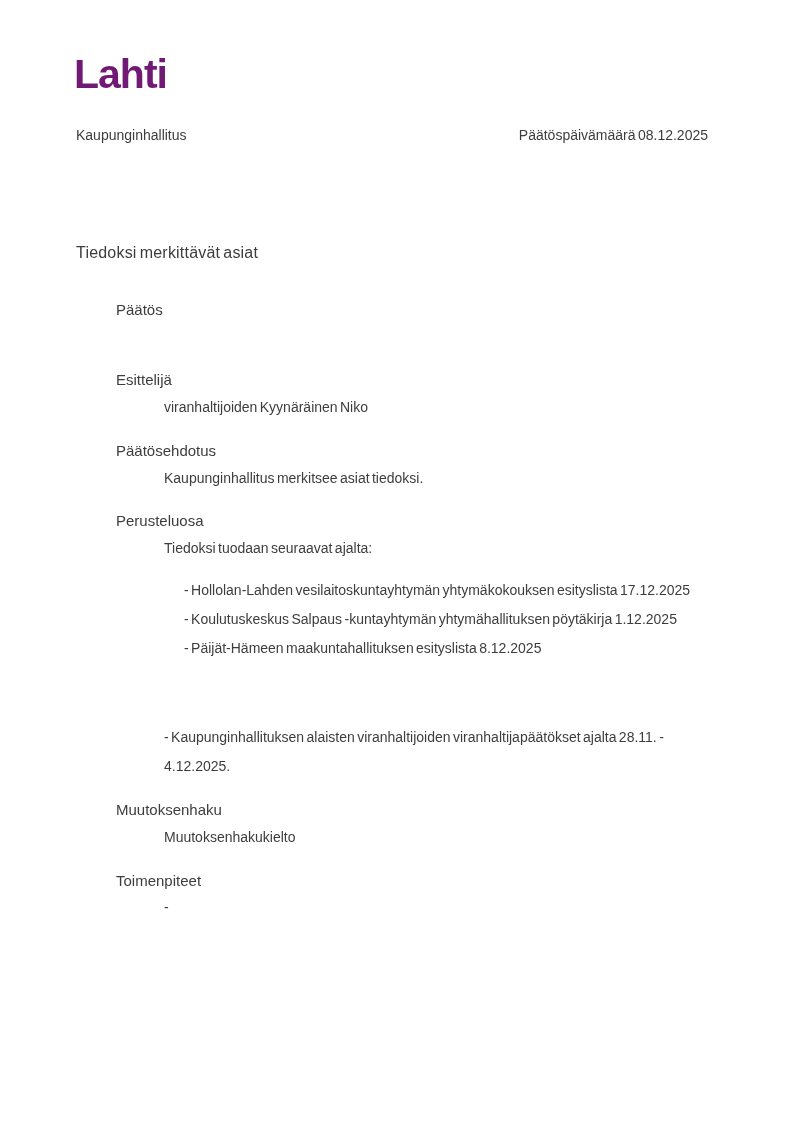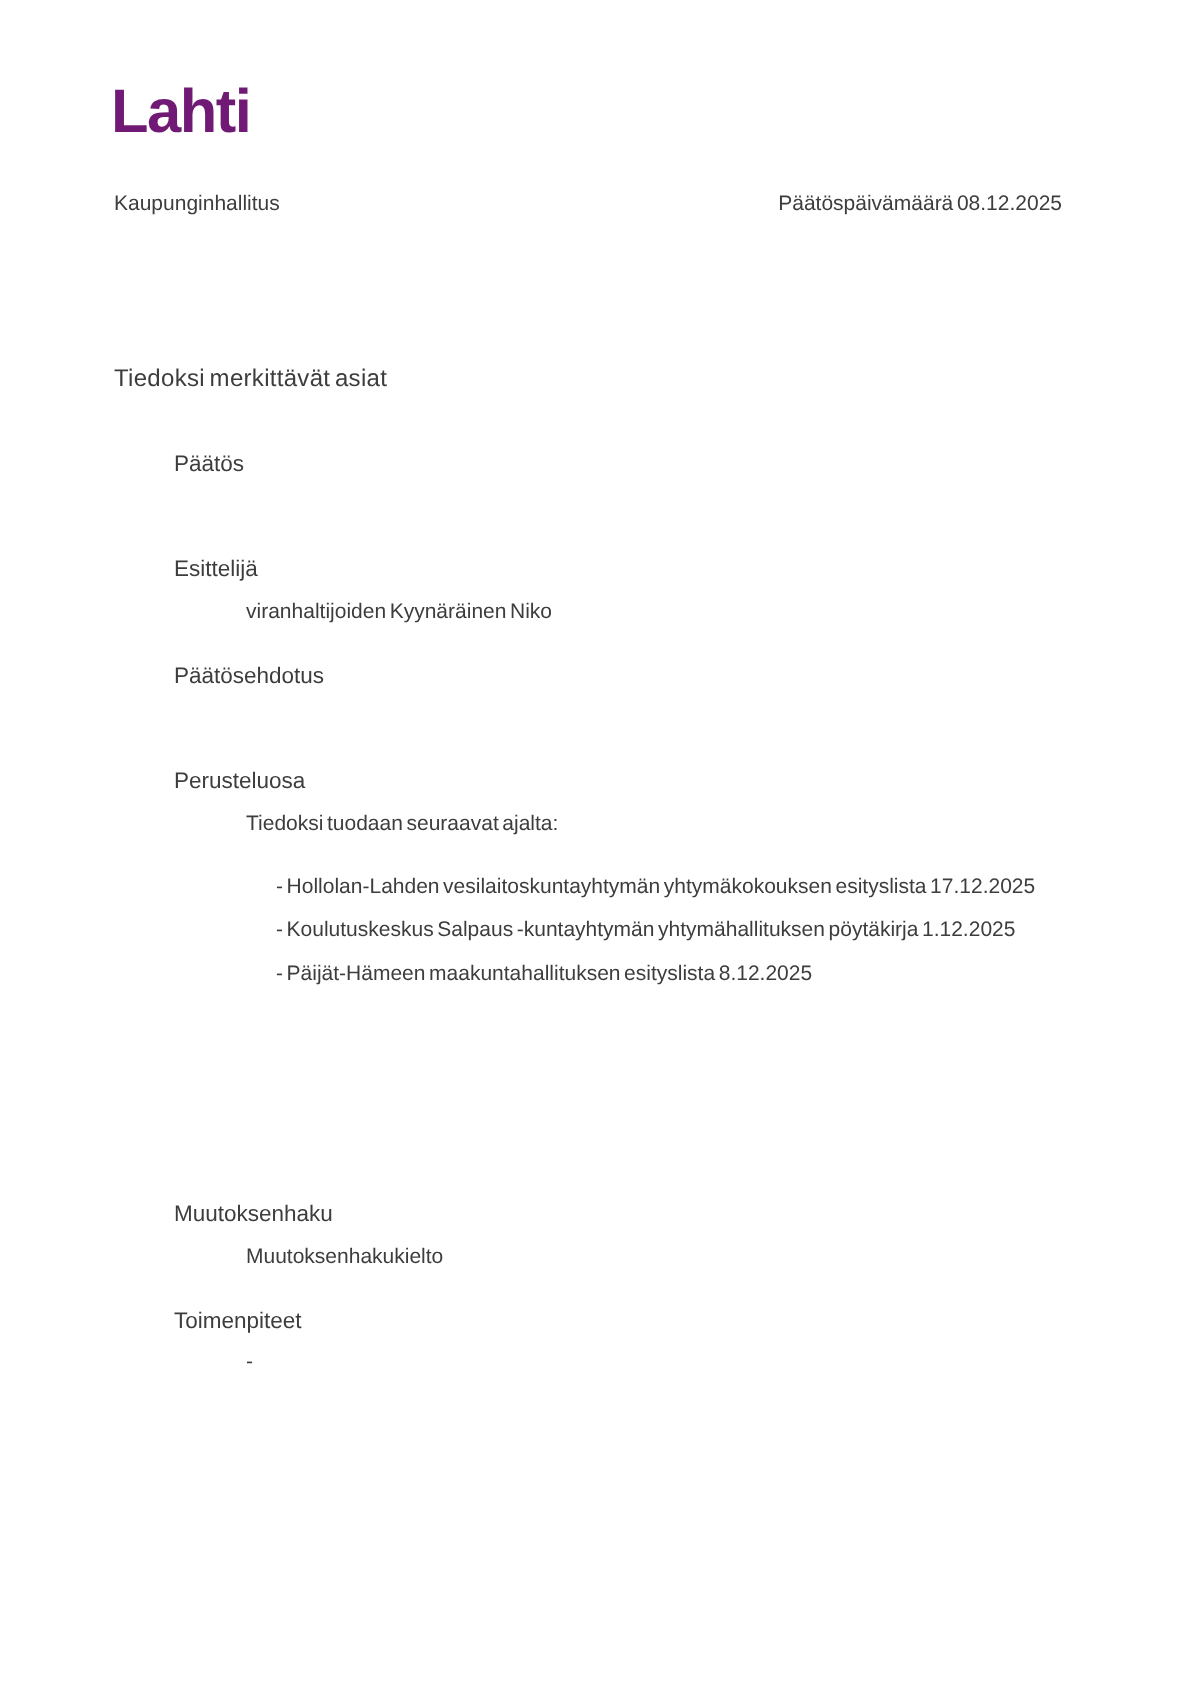--- a/index.html
+++ b/index.html
@@ -93,30 +93,32 @@
 
 
   <div class="abs doc-title">Tiedoksi merkittävät asiat</div>
 
   <div class="abs section-heading h-paatos">Päätös</div>
 
   <div class="abs section-heading h-esittelija">Esittelijä</div>
   <div class="abs indent-text v-esittelija">viranhaltijoiden Kyynäräinen Niko</div>
 
   <div class="abs section-heading h-paatosehdotus">Päätösehdotus</div>
+  <div class="abs indent-text v-paatosehdotus">Kaupunginhallitus merkitsee asiat tiedoksi.</div>
 
   <div class="abs section-heading h-perusteluosa">Perusteluosa</div>
   <div class="abs indent-text v-perintro">Tiedoksi tuodaan seuraavat ajalta:</div>
 
   <div class="abs indent-text v-perlist">
     <div class="list-item">- Hollolan-Lahden vesilaitoskuntayhtymän yhtymäkokouksen esityslista 17.12.2025</div>
     <div class="list-item">- Koulutuskeskus Salpaus -kuntayhtymän yhtymähallituksen pöytäkirja 1.12.2025</div>
     <div class="list-item">- Päijät-Hämeen maakuntahallituksen esityslista 8.12.2025</div>
   </div>
 
+  <div class="abs indent-text v-perfinal">- Kaupunginhallituksen alaisten viranhaltijoiden viranhaltijapäätökset ajalta 28.11. - 4.12.2025.</div>
 
   <div class="abs section-heading h-muutoksenhaku">Muutoksenhaku</div>
   <div class="abs indent-text v-muutoksenhaku">Muutoksenhakukielto</div>
 
   <div class="abs section-heading h-toimenpiteet">Toimenpiteet</div>
   <div class="abs indent-text v-toimenpiteet">-</div>
 
 </div>
 
 </body></html>

